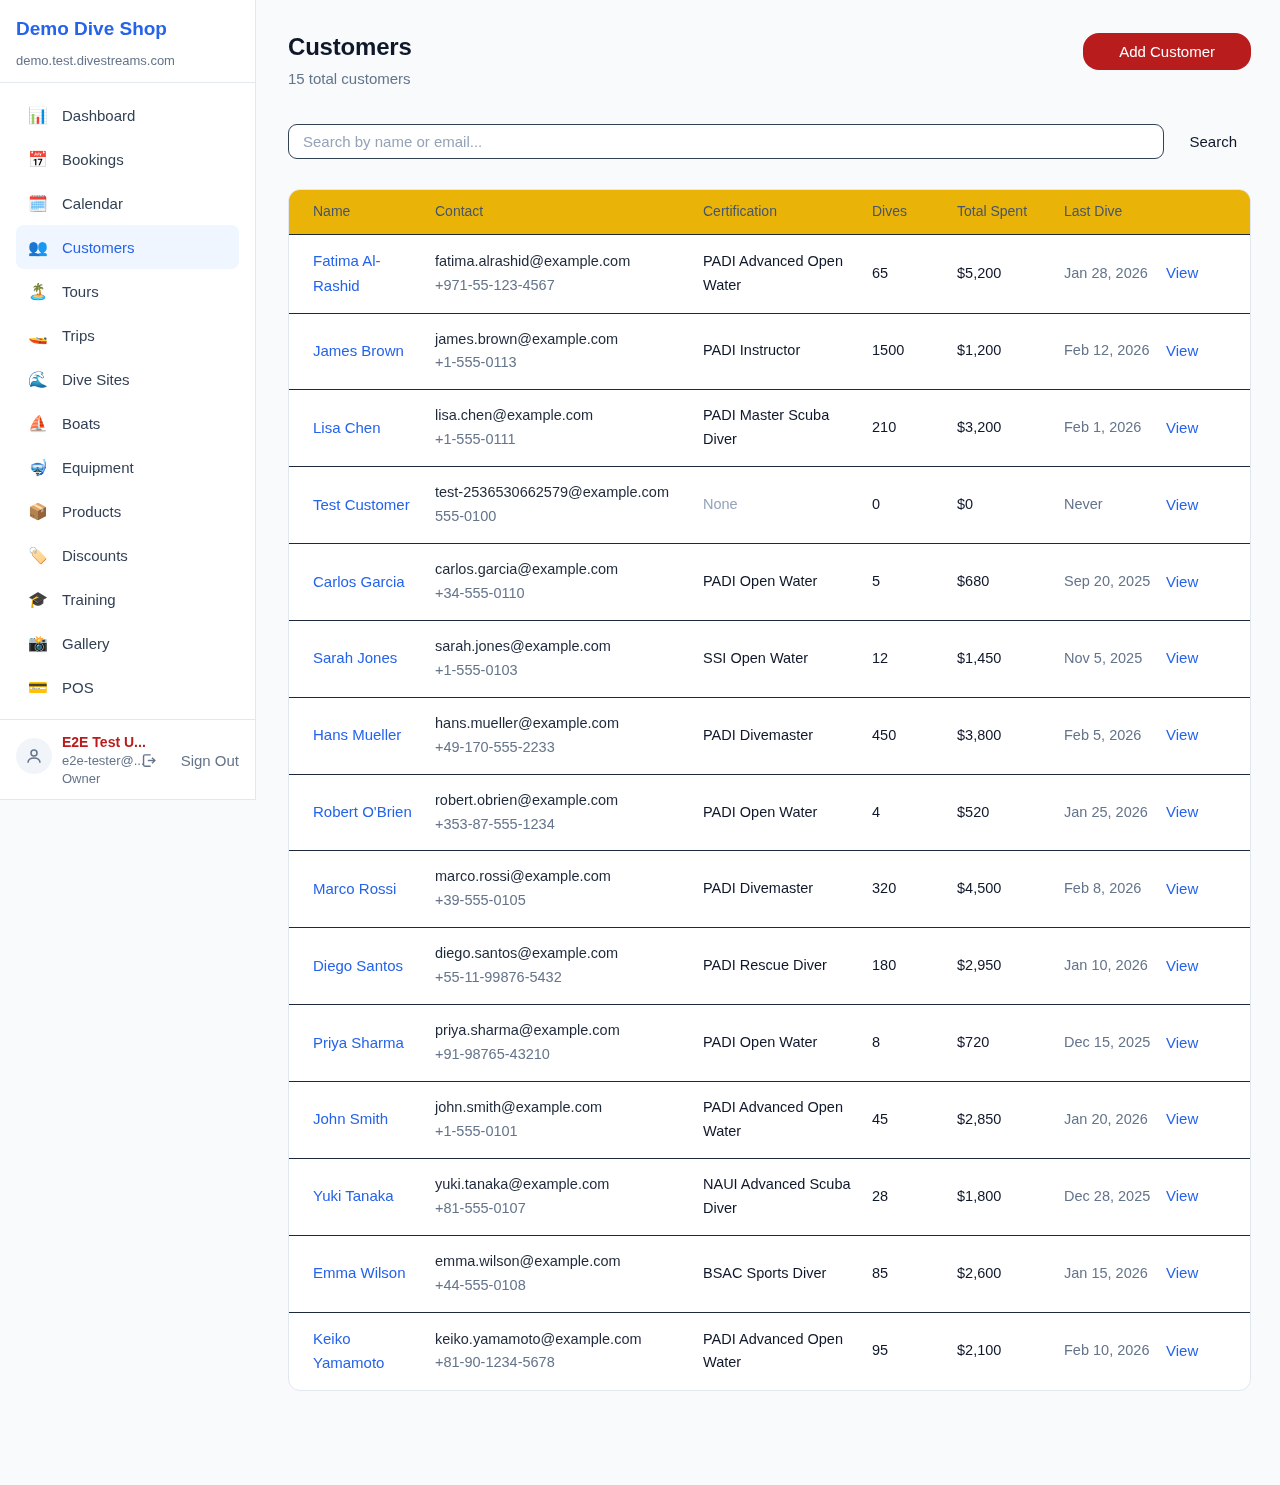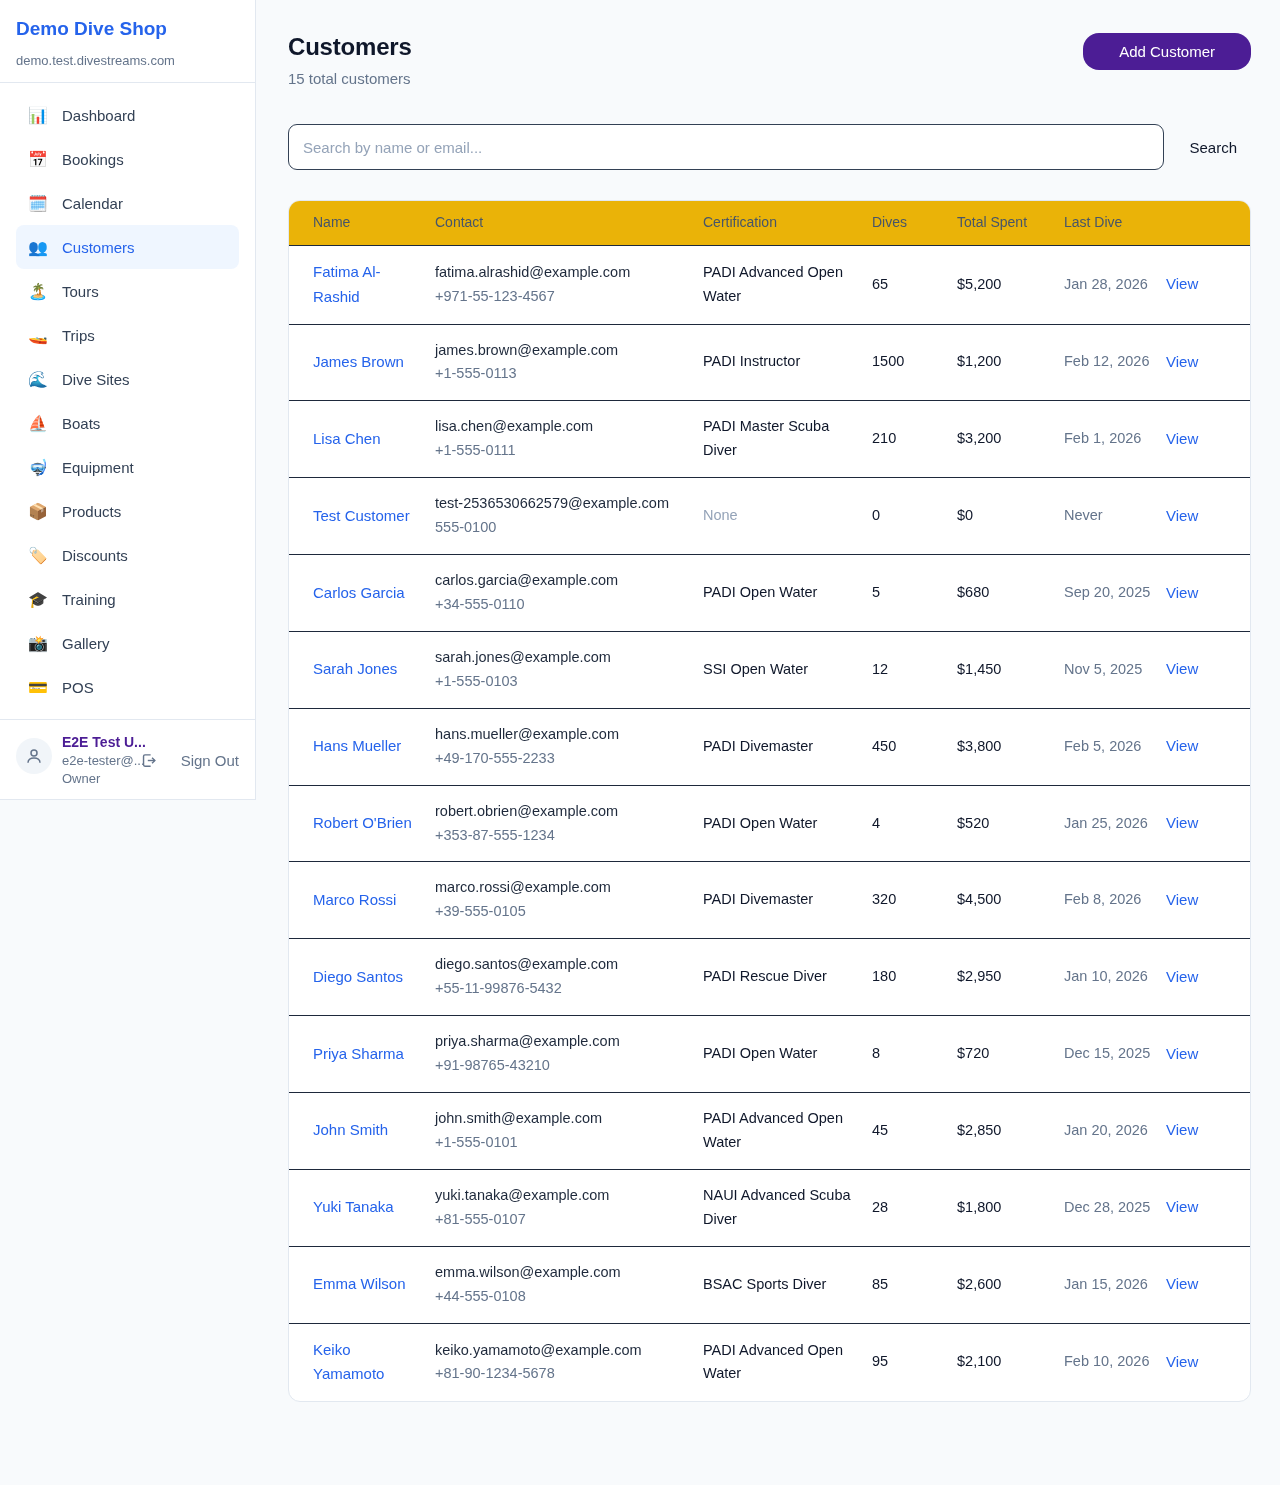--- a/index.html
+++ b/index.html
@@ -17,35 +17,35 @@
   .nav { list-style:none; padding:10px 16px; flex:1 1 auto; }
   .nav-item { display:flex; align-items:center; gap:14px; height:44px;
     padding:0 12px; border-radius:8px; font-size:15px; color:#334155; cursor:pointer; }
   .nav-item .ico { width:20px; font-size:16px; text-align:center; flex:0 0 20px; }
   .nav-item.active { background:#eff6ff; color:#2563eb; font-weight:500; }
   .user-box { border-top:1px solid #e2e8f0; padding:14px 16px;
     display:flex; align-items:flex-start; gap:10px; }
   .avatar { width:36px; height:36px; border-radius:50%; background:#f1f5f9;
     display:flex; align-items:center; justify-content:center; flex:0 0 36px; margin-top:4px; }
   .user-meta { min-width:0; }
-  .user-name { font-size:14px; font-weight:700; color:#4c1d95; white-space:nowrap; }
+  .user-name { font-size:14px; font-weight:700; color:#b91c1c; white-space:nowrap; }
   .user-email, .user-role { font-size:13px; color:#64748b; margin-top:3px; white-space:nowrap; }
   .signout { margin-left:auto; align-self:center; display:flex; align-items:center; gap:24px;
     color:#64748b; font-size:15px; cursor:pointer; white-space:nowrap; }
 
   
   .main { flex:1 1 auto; padding:33px 31px 34px 32px; }
   .head-row { display:flex; justify-content:space-between; align-items:flex-start; }
   .page-title { font-size:24px; font-weight:700; letter-spacing:-0.2px; }
   .page-sub { font-size:15px; color:#64748b; margin-top:9px; }
-  .btn-primary { background:#4c1d95; color:#fff; border:none; border-radius:16px;
+  .btn-primary { background:#b91c1c; color:#fff; border:none; border-radius:16px;
     font-size:15px; font-weight:500; padding:10px 36px; cursor:pointer;
     font-family:inherit; }
   .search-row { display:flex; align-items:center; margin-top:37px; }
-  .search-input { flex:1 1 auto; height:46px; border:1px solid #334155; border-radius:9px;
+  .search-input { flex:1 1 auto; height:35px; border:1px solid #334155; border-radius:9px;
     background:#fff; padding:0 14px; font-size:15px; font-family:inherit; color:#0f172a; }
   .search-input::placeholder { color:#94a3b8; }
   .search-btn { background:none; border:none; font-family:inherit; font-size:15px;
     font-weight:500; color:#0f172a; margin:0 14px 0 25px; cursor:pointer; }
 
   
   .card { margin-top:30px; background:#fff; border:1px solid #e2e8f0;
     border-radius:12px; overflow:hidden; }
   table { width:100%; border-collapse:collapse; table-layout:fixed; }
   thead tr { background:#eab308; }

